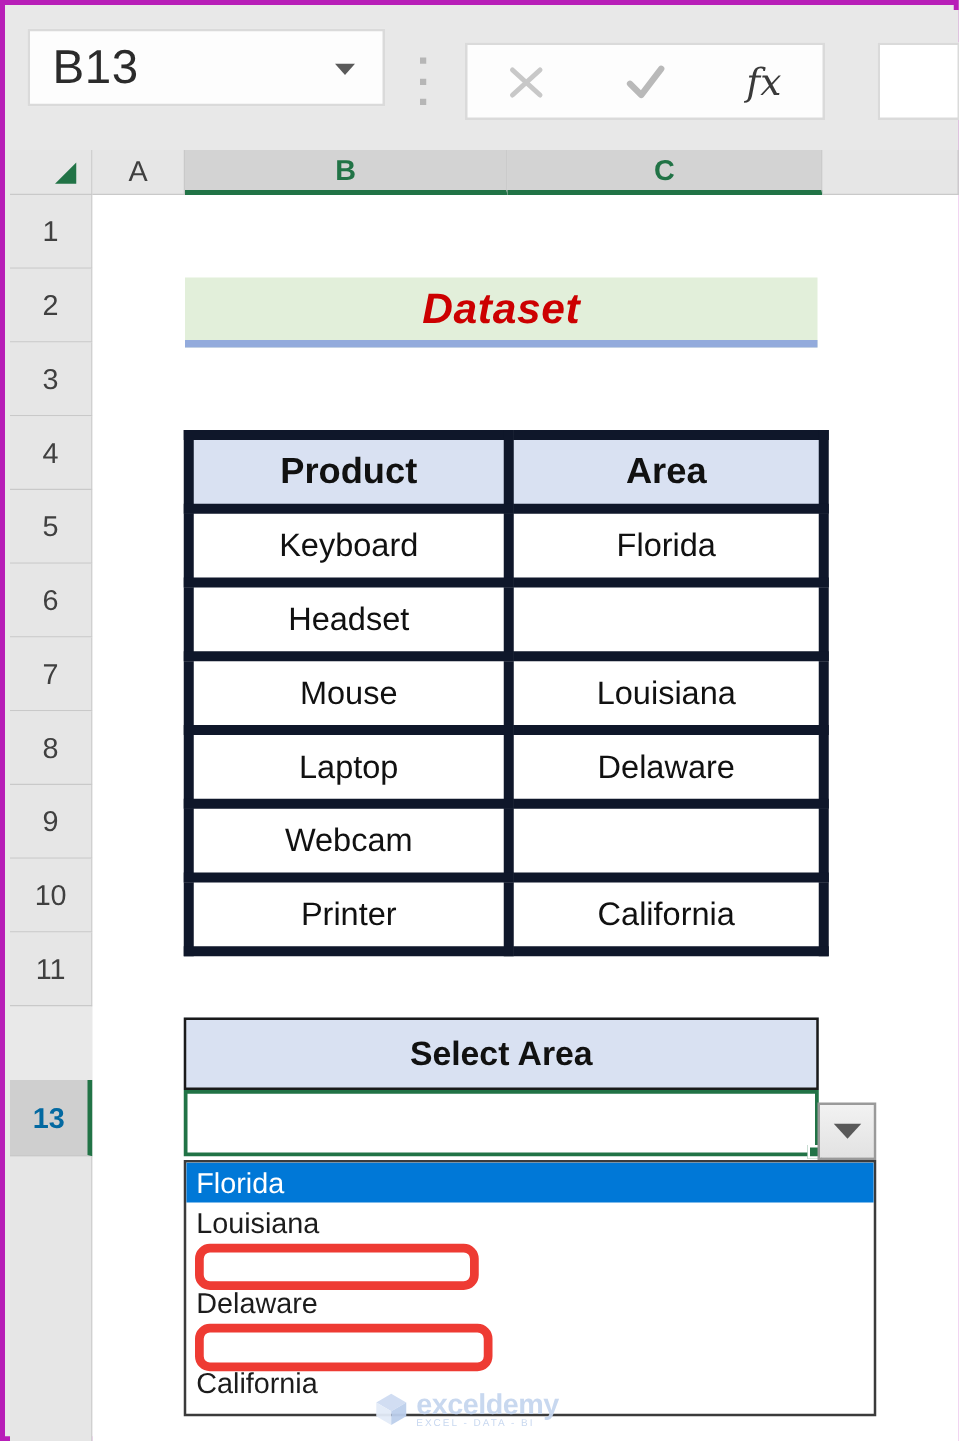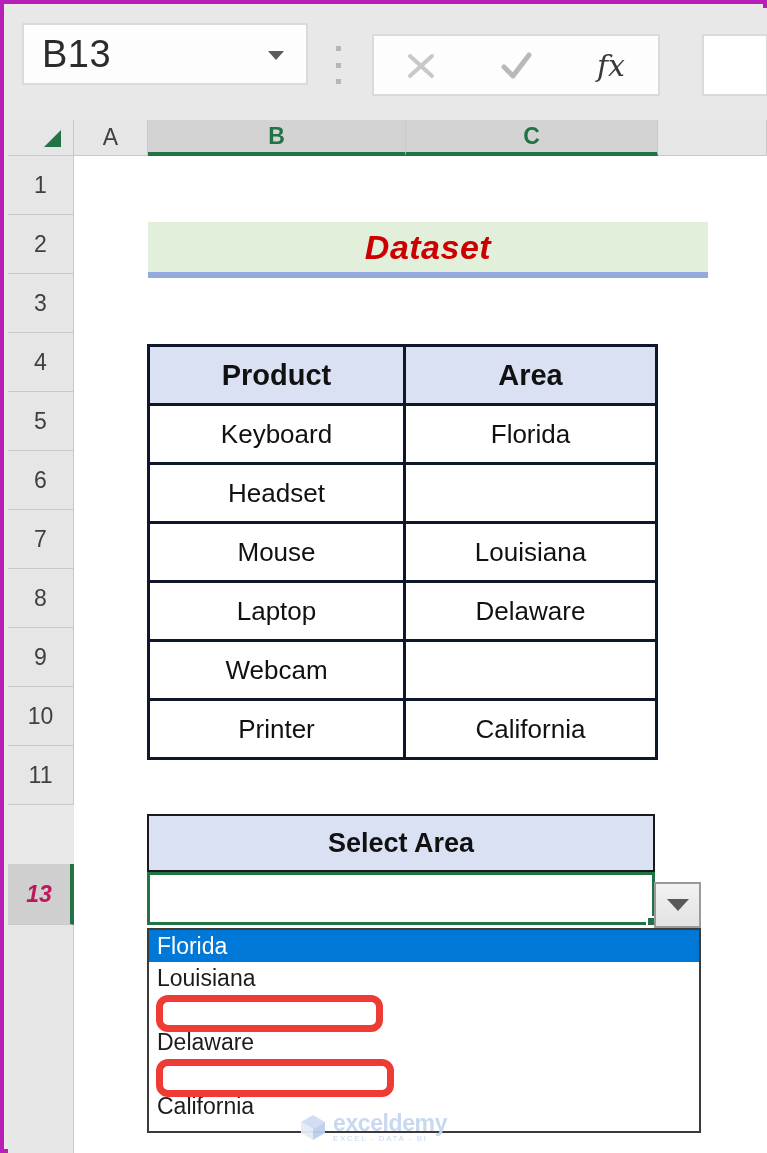--- a/index.html
+++ b/index.html
@@ -96,58 +96,57 @@
   
   #row-head { position: absolute; left: 4px; top: 152px; width: 66px; height: 997px; }
   .rowh {
     position: absolute; left: 0; width: 66px;
     background: #e6e6e6;
     border-right: 1px solid #c9c9c9; border-bottom: 1px solid #c9c9c9;
     font-size: 23px; color: #404040;
     display: flex; align-items: center; justify-content: center;
   }
   .rowh.sel {
-    background: #cfcfcf; color: #be185d; font-weight: 600;
+    background: #cfcfcf; color: #0369a1; font-weight: 600;
     border-right: 4px solid #217346;
-    font-style: italic;
   }
   #rowh-tail {
     position: absolute; left: 0; top: 769px; width: 66px; height: 228px;
     background: #e6e6e6; border-right: 1px solid #c9c9c9;
   }
 
   
   #grid {
     position: absolute; left: 70px; top: 152px;
     width: 693px; height: 997px;
     background: #ffffff; overflow: hidden;
   }
 
   
   #dataset-title {
     position: absolute; left: 74px; top: 66px;
-    width: 560px; height: 56px;
+    width: 506px; height: 56px;
     background: #e2efda;
     border-bottom: 6px solid #93ABDC;
     display: flex; align-items: center; justify-content: center; text-align: center;
   }
   #dataset-title span {
     font-size: 34px; font-weight: bold; font-style: italic;
     color: #CC0000; letter-spacing: .5px;
   }
 
   
   #data-table {
     position: absolute; left: 73px; top: 188px;
     width: 508px;
     border-collapse: collapse;
     table-layout: fixed;
   }
   #data-table td {
-    border: 3px solid #0f172a;
+    border: 8px solid #0f172a;
     height: 59px;
     text-align: center; vertical-align: middle;
     font-size: 26px; color: #111111;
     background: #ffffff;
   }
   #data-table tr.head td {
     background: #d9e1f2;
     font-weight: bold; font-size: 29px;
   }
   #data-table col.c1 { width: 256px; }

